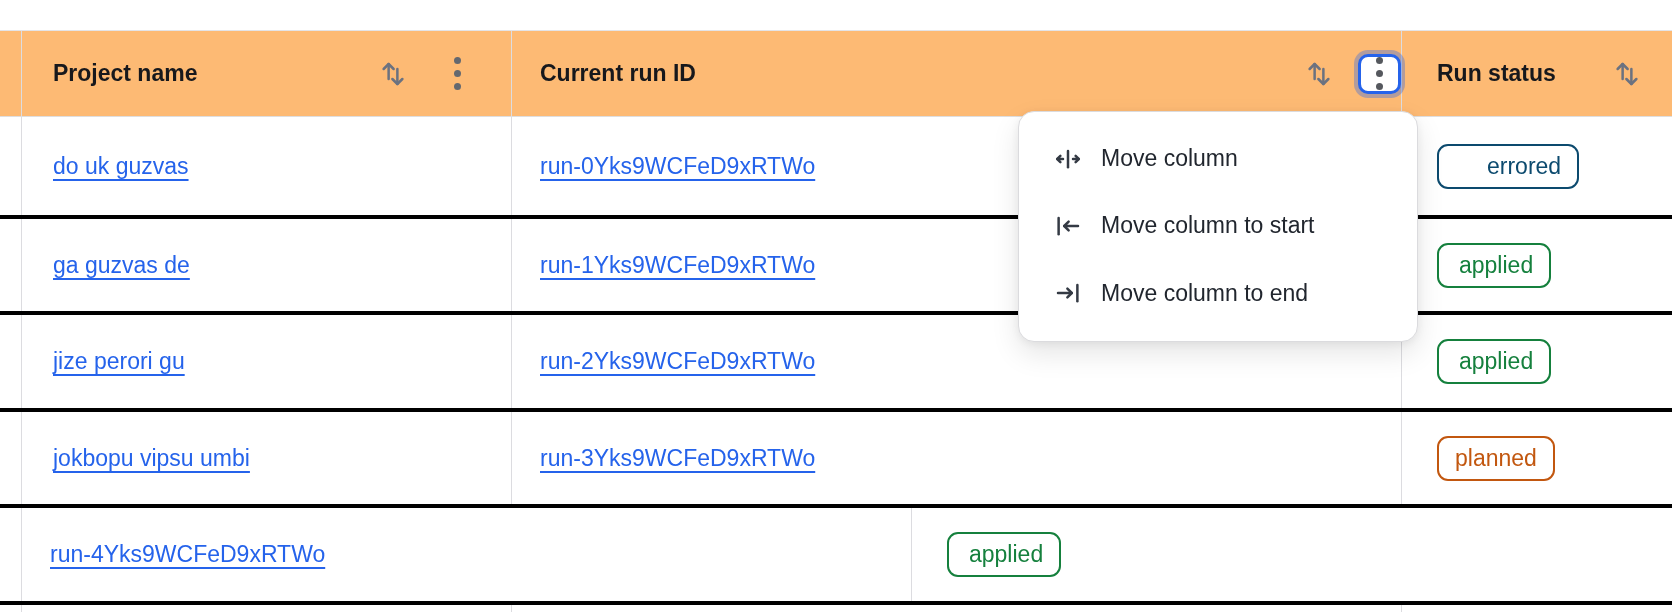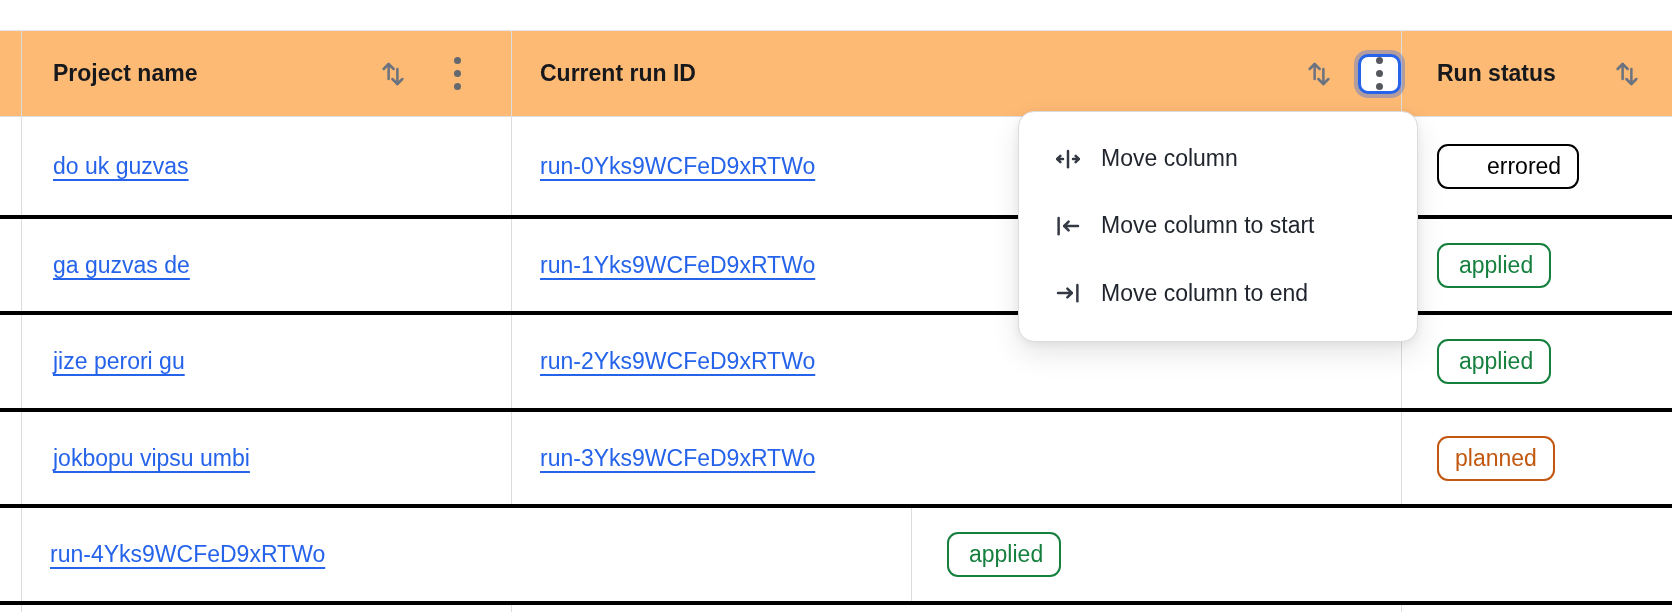--- a/index.html
+++ b/index.html
@@ -68,21 +68,21 @@
   }
 
   .badge {
     display: inline-flex; align-items: center;
     font-size: 23px; line-height: 1;
     padding: 9px 16px;
     border: 2px solid currentColor;
     border-radius: 11px;
     white-space: nowrap;
   }
-  .badge[data-status="errored"] { color: #000000; padding-left: 48px; }
+  .badge[data-status="errored"] { color: #0c4a6e; padding-left: 48px; }
   .badge[data-status="applied"] { color: #15803d; padding-left: 20px; }
   .badge[data-status="planned"] { color: #c2570f; }
 
   
   .menu {
     position: absolute;
     left: 970px; top: 111px;
     width: 400px; height: 231px;
     background: #ffffff;
     border: 1px solid #dbdbde;

